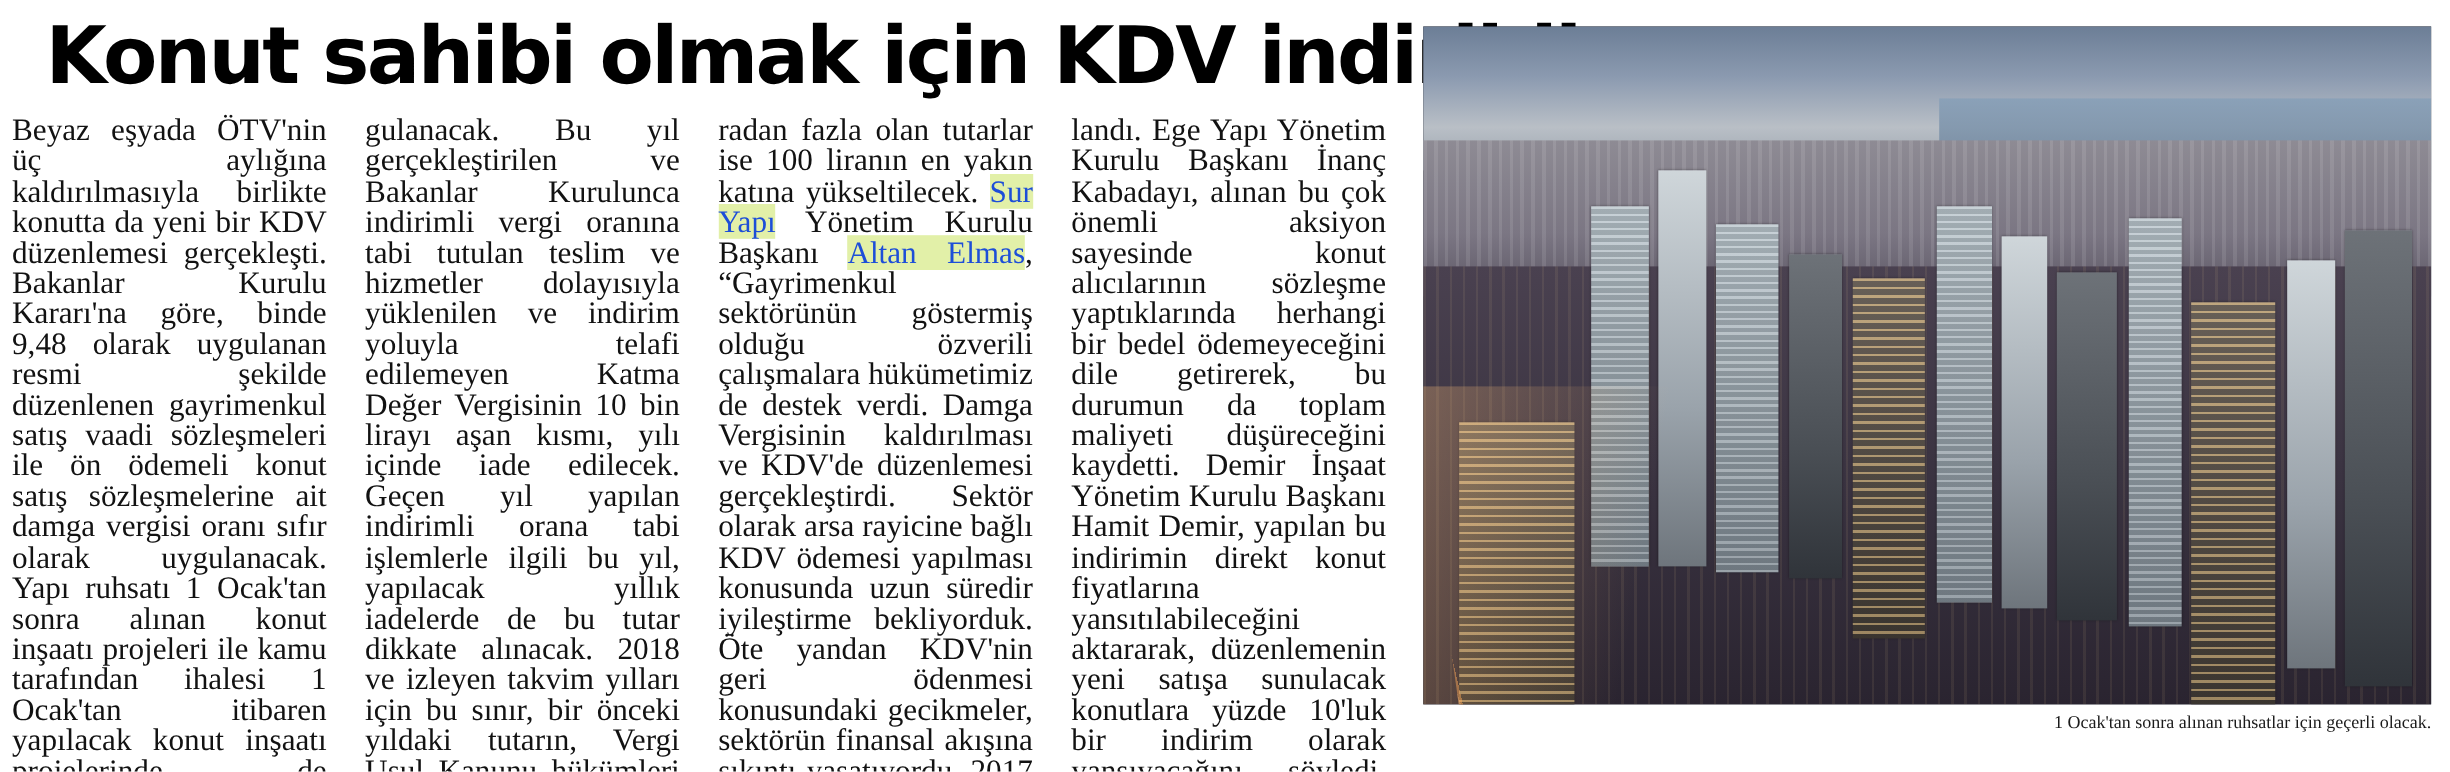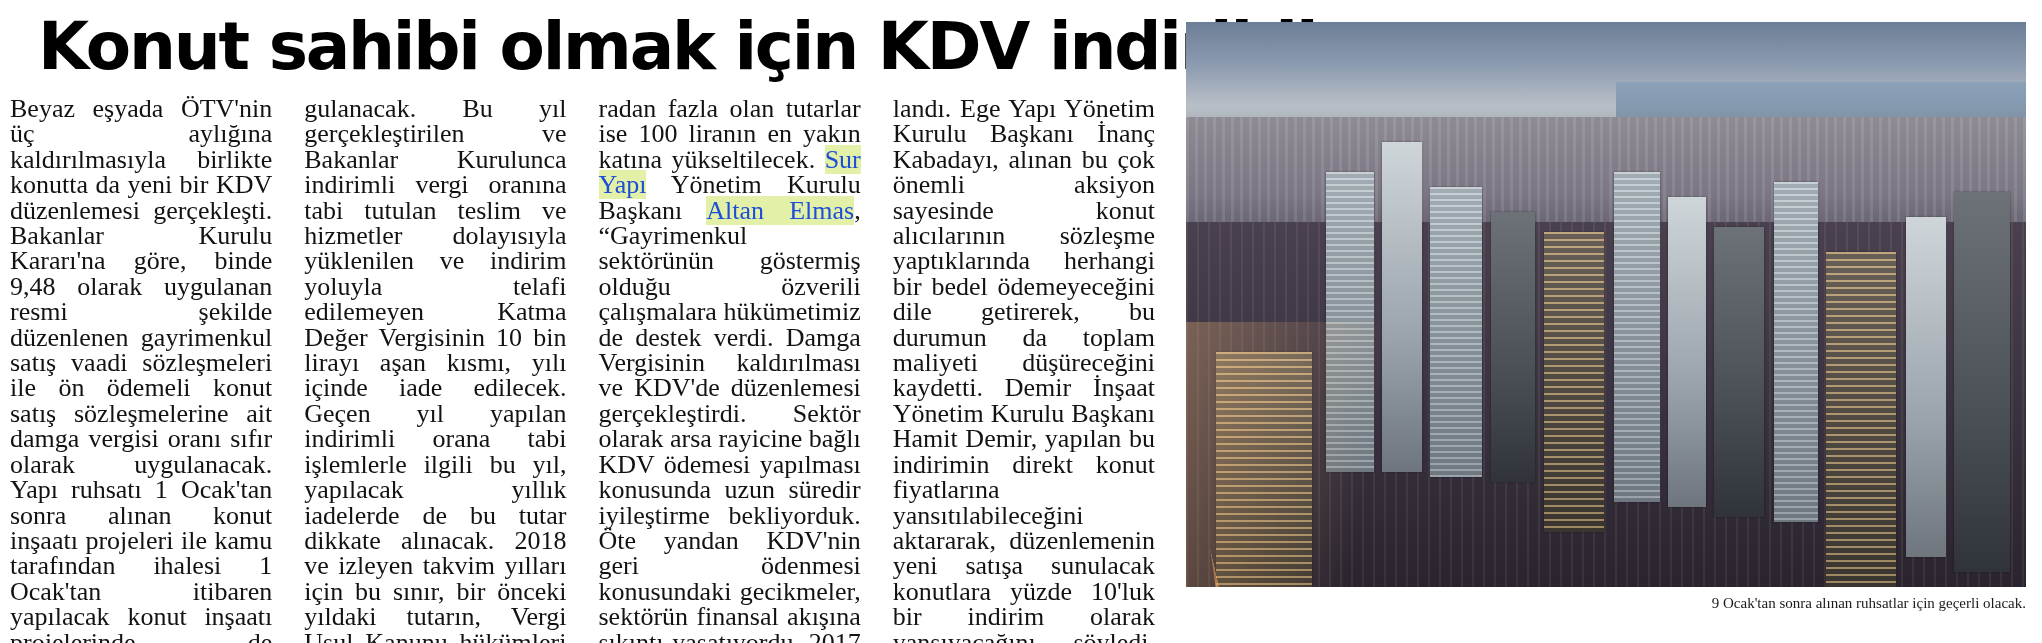--- a/index.html
+++ b/index.html
@@ -196,16 +196,16 @@
       <div class="tower dark" style="left:528px; top:205px; width:50px; height:290px;"></div>
       <div class="tower glass" style="left:588px; top:160px; width:44px; height:340px;"></div>
       <div class="tower lit" style="left:640px; top:230px; width:70px; height:335px;"></div>
       <div class="tower" style="left:720px; top:195px; width:40px; height:340px;"></div>
       <div class="tower dark" style="left:768px; top:170px; width:56px; height:380px;"></div>
       <div class="tower lit" style="left:30px; top:330px; width:96px; height:235px;"></div>
 
       <div class="road"></div>
       <div class="streaks"></div>
     </div>
-    <div class="caption">9 Ocak'tan sonra alınan ruhsatlar için geçerli olacak.</div>
+    <div class="caption">1 Ocak'tan sonra alınan ruhsatlar için geçerli olacak.</div>
   </div>
 
 </div>
 
 </body></html>

